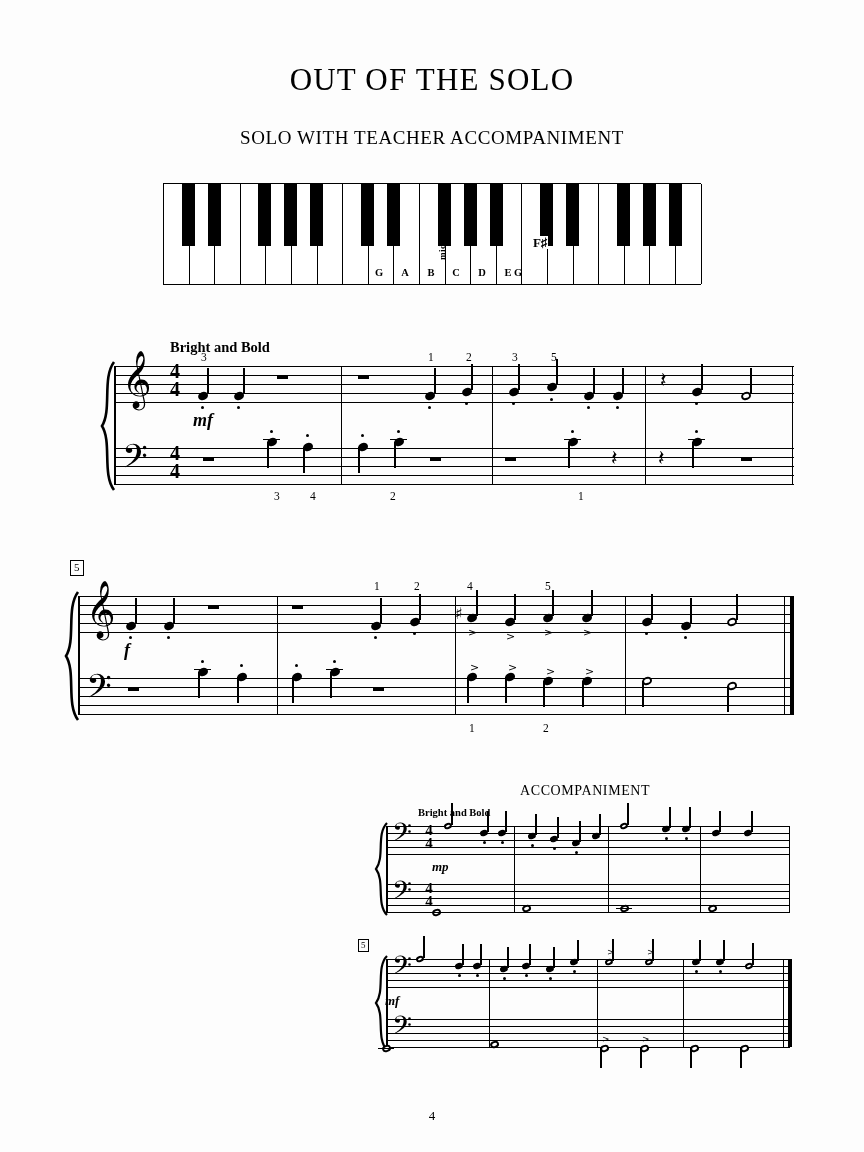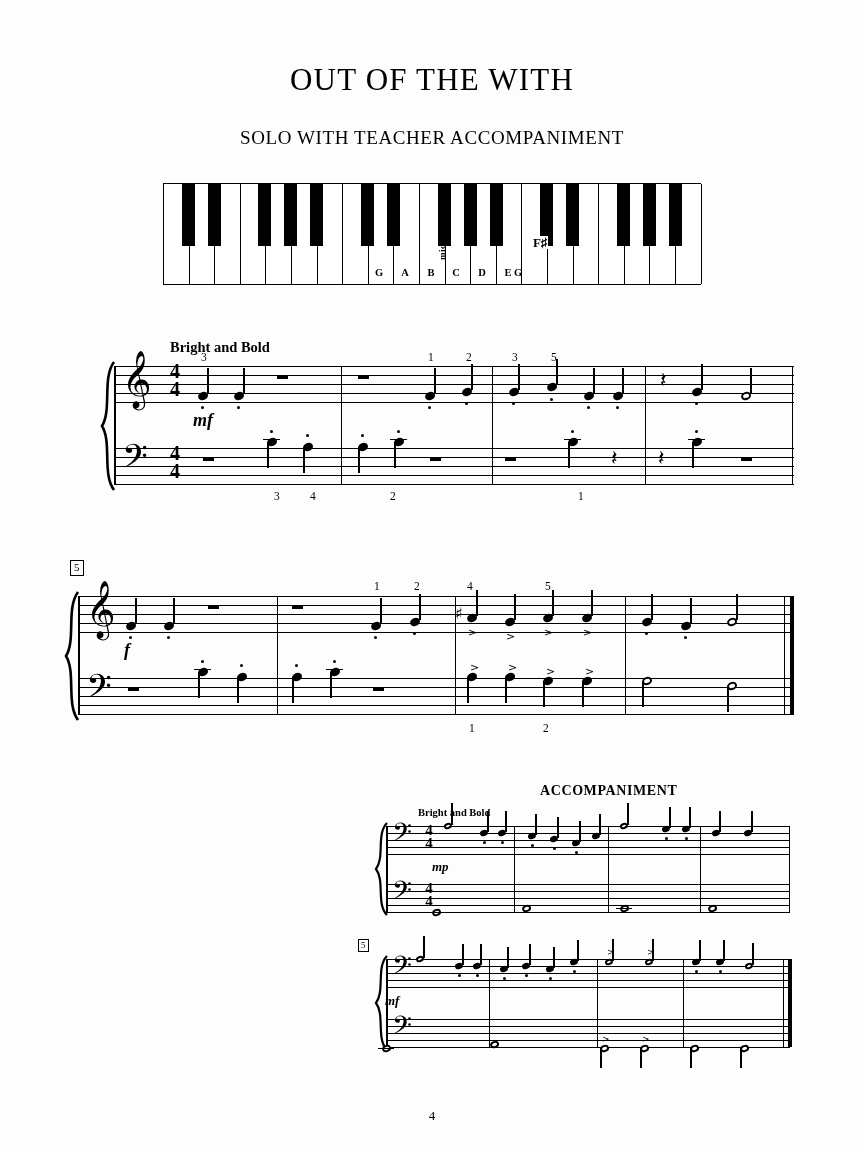--- a/index.html
+++ b/index.html
@@ -219,21 +219,21 @@
     text-align: center;
     font-size: 13px;
     font-family: "Liberation Serif", serif;
   }
 </style>
 </head>
 <body>
 
 <div class="page">
 
-  <div class="title">OUT OF THE WITH</div>
+  <div class="title">OUT OF THE SOLO</div>
   <div class="subtitle">SOLO WITH TEACHER ACCOMPANIMENT</div>
 
   <div class="keyboard">
 
     <div class="wkey" style="left:0px;width:25.6px;"></div>
     <div class="wkey" style="left:25.6px;width:25.6px;"></div>
     <div class="wkey" style="left:51.2px;width:25.6px;"></div>
     <div class="wkey" style="left:76.8px;width:25.6px;"></div>
     <div class="wkey" style="left:102.4px;width:25.6px;"></div>
     <div class="wkey" style="left:128.0px;width:25.6px;"></div>
@@ -511,21 +511,21 @@
     <div class="dot-artic" style="left:684px; top:81px;"></div>
     <div class="notehead open" style="left:727px; top:63px;"></div>
     <div class="stem" style="left:736px; top:39px; height:26px;"></div>
 
     <div class="notehead open" style="left:642px; top:122px;"></div>
     <div class="stem" style="left:642px; top:126px; height:26px;"></div>
     <div class="notehead open" style="left:727px; top:127px;"></div>
     <div class="stem" style="left:727px; top:131px; height:26px;"></div>
   </div>
 
-  <div style="position:absolute; left:540px; top:783px; font-size:14px; font-weight:bold; letter-spacing:0.6px;">ACCOMPANIMENT</div>
+  <div style="position:absolute; left:520px; top:783px; font-size:14px; font-weight:normal; letter-spacing:0.6px;">ACCOMPANIMENT</div>
 
   <div class="system" style="left:0; top:805px; width:864px; height:120px;">
     <div class="tempo-small" style="left:418px; top:2px;">Bright and Bold</div>
 
     <div class="staff-line" style="left:386px; top:21px; width:404px;"></div>
     <div class="staff-line" style="left:386px; top:28px; width:404px;"></div>
     <div class="staff-line" style="left:386px; top:35px; width:404px;"></div>
     <div class="staff-line" style="left:386px; top:42px; width:404px;"></div>
     <div class="staff-line" style="left:386px; top:49px; width:404px;"></div>
 

